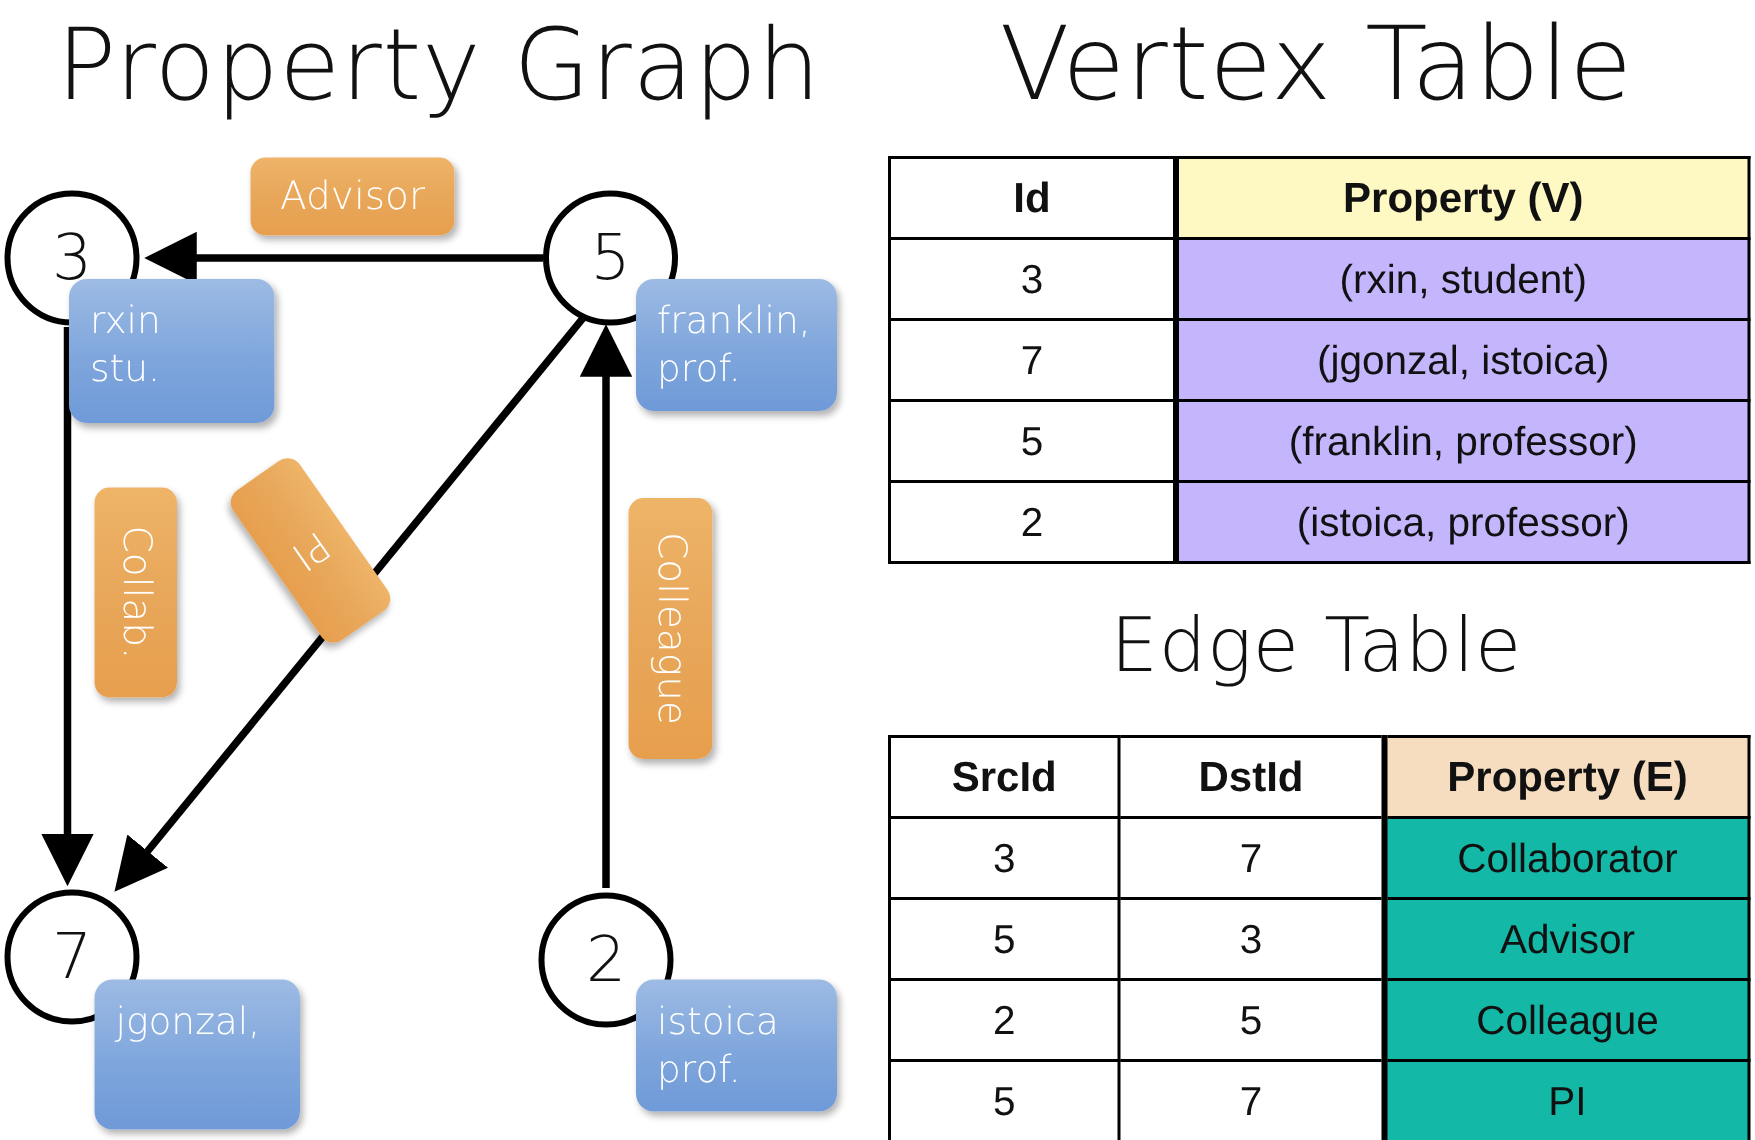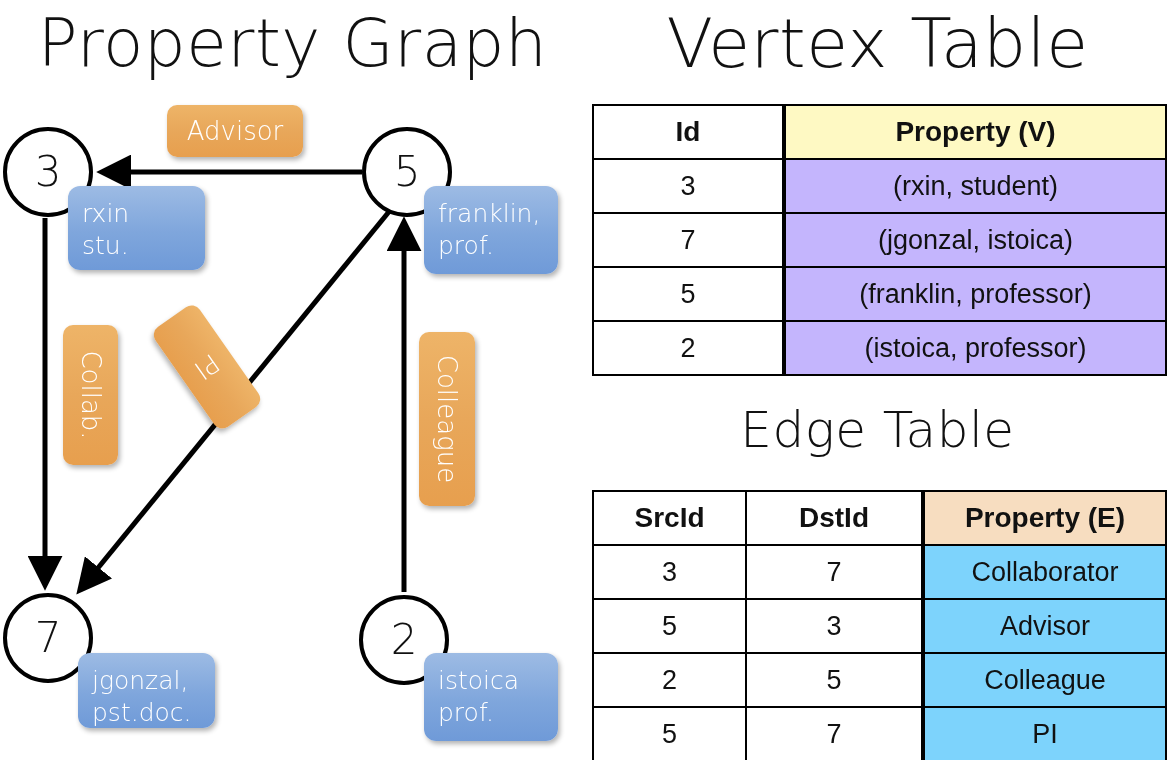--- a/index.html
+++ b/index.html
@@ -85,23 +85,23 @@
     color: #ffffff;
     font-family: "DejaVu Sans", sans-serif;
     font-weight: 300;
     font-size: 25px;
     line-height: 32px;
     padding: 12px 0 0 14px;
     box-sizing: border-box;
     z-index: 4;
   }
   .prop-box .line { display: block; white-space: nowrap; }
-  #prop-rxin     { left: 68px;  top: 186px; width: 137px; height: 84px; }
+  #prop-rxin     { left: 46px;  top: 186px; width: 137px; height: 96px; }
   #prop-franklin { left: 424px; top: 186px; width: 134px; height: 88px; }
-  #prop-jgonzal  { left: 78px;  top: 653px; width: 137px; height: 75px; }
+  #prop-jgonzal  { left: 63px;  top: 653px; width: 137px; height: 100px; }
   #prop-istoica  { left: 424px; top: 653px; width: 134px; height: 88px; }
 
   
   .edge-label {
     position: absolute;
     border-radius: 10px;
     background: linear-gradient(to bottom, #eeb468 0%, #e8a75a 50%, #e79f4e 100%);
     box-shadow: 2px 3px 5px rgba(0,0,0,0.30);
     color: #ffffff;
     font-family: "DejaVu Sans", sans-serif;
@@ -172,21 +172,21 @@
   #vertex-table col.c-prop { width: 382px; }
   #vertex-table .cell-prop { background: #c4b5fd; }
   #vertex-table th.cell-prop { background: #fef9c3; }
 
   #edge-table {
     left: 592px; top: 490px; width: 573px;
   }
   #edge-table col.c-src  { width: 153px; }
   #edge-table col.c-dst  { width: 177px; }
   #edge-table col.c-prop { width: 243px; }
-  #edge-table .cell-prop { background: #7dd3fc; }
+  #edge-table .cell-prop { background: #14b8a6; }
   #edge-table th.cell-prop { background: #f7ddc0; }
 </style>
 </head>
 <body>
 
 <div class="section-title" id="title-property-graph">Property Graph</div>
 
 <div class="section-title" id="title-vertex-table">Vertex Table</div>
 
 <div class="section-title" id="title-edge-table">Edge Table</div>
@@ -225,21 +225,20 @@
   <div class="prop-box" id="prop-rxin">
     <span class="line">rxin</span>
     <span class="line">stu.</span>
   </div>
   <div class="prop-box" id="prop-franklin">
     <span class="line">franklin,</span>
     <span class="line">prof.</span>
   </div>
   <div class="prop-box" id="prop-jgonzal">
     <span class="line">jgonzal,</span>
-    <span class="line">pst.doc.</span>
   </div>
   <div class="prop-box" id="prop-istoica">
     <span class="line">istoica</span>
     <span class="line">prof.</span>
   </div>
 
   <div class="edge-label" id="edge-label-advisor">
     <span class="htext">Advisor</span>
   </div>
   <div class="edge-label" id="edge-label-collab">

